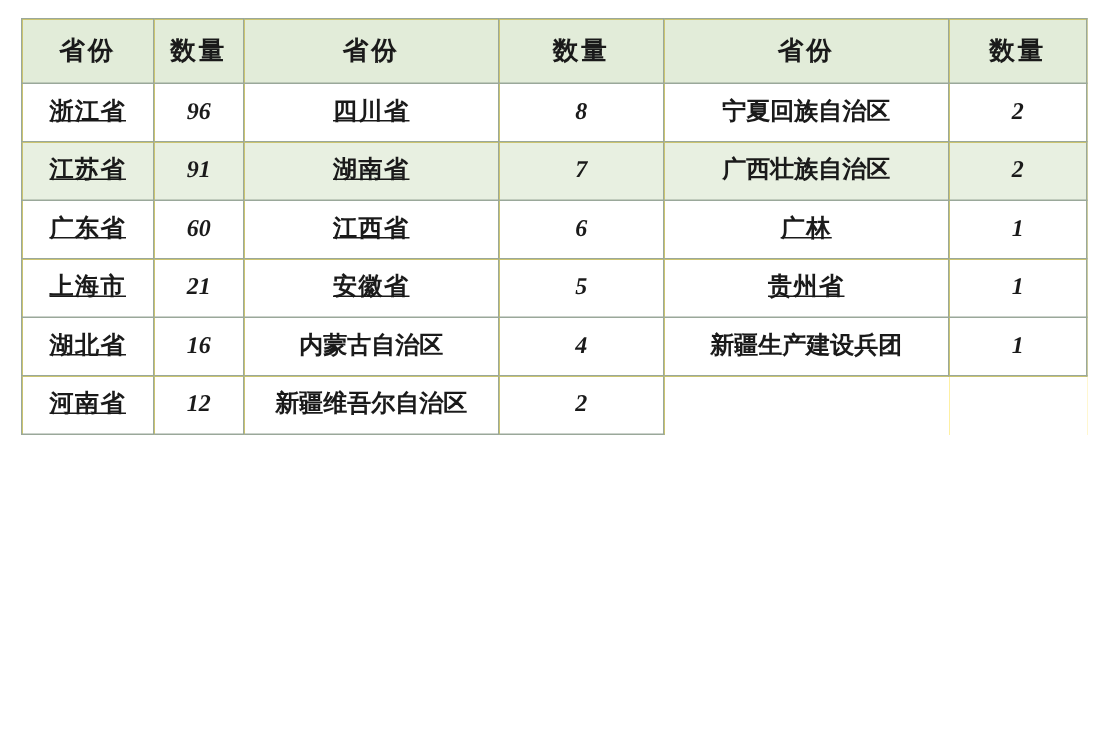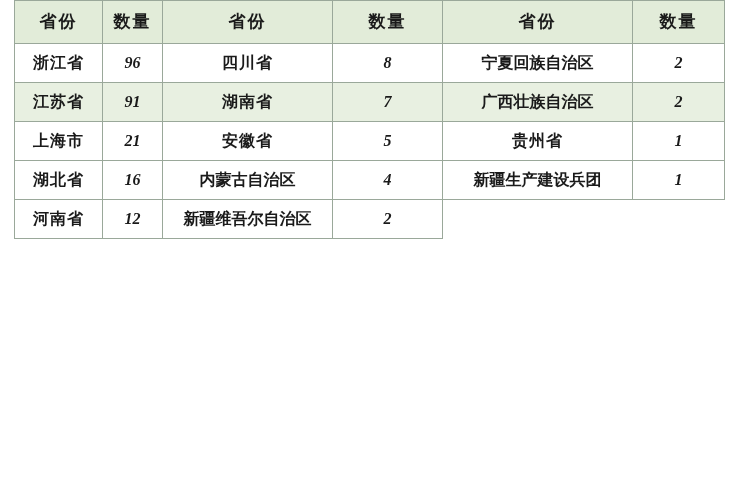--- a/index.html
+++ b/index.html
@@ -15,21 +15,21 @@
   }
   #wrap {
     position: relative;
     width: 738px;
     height: 498px;
     background: #ffffff;
   }
   table.stats {
     position: absolute;
     left: 14px;
-    top: 0;
+    top: 12px;
     width: 710px;
     border-collapse: collapse;
     table-layout: fixed;
     background: #fde047;
   }
   table.stats td, table.stats th {
     border: 1px solid #9aa89a;
     text-align: center;
     vertical-align: middle;
     font-size: 16px;
@@ -54,20 +54,21 @@
   table.stats tbody tr.plain td {
     background: #ffffff;
   }
   td.num {
     font-size: 16px;
     letter-spacing: 0;
     font-style: italic;
   }
   td.prov {
     letter-spacing: 1px;
+    text-decoration: underline;
   }
   td.tight {
     font-size: 15px;
     letter-spacing: 0;
   }
   td.empty {
     border: none !important;
     background: #ffffff !important;
   }
   col.c0 { width: 88px; }
@@ -111,20 +112,28 @@
         </tr>
         <tr class="band">
           <td class="prov">江苏省</td>
           <td class="num">91</td>
           <td class="prov">湖南省</td>
           <td class="num">7</td>
           <td class="tight">广西壮族自治区</td>
           <td class="num">2</td>
         </tr>
         <tr class="plain">
+          <td class="prov">广东省</td>
+          <td class="num">60</td>
+          <td class="prov">江西省</td>
+          <td class="num">6</td>
+          <td class="prov">广林</td>
+          <td class="num">1</td>
+        </tr>
+        <tr class="plain">
           <td class="prov">上海市</td>
           <td class="num">21</td>
           <td class="prov">安徽省</td>
           <td class="num">5</td>
           <td class="prov">贵州省</td>
           <td class="num">1</td>
         </tr>
         <tr class="plain">
           <td class="prov">湖北省</td>
           <td class="num">16</td>

